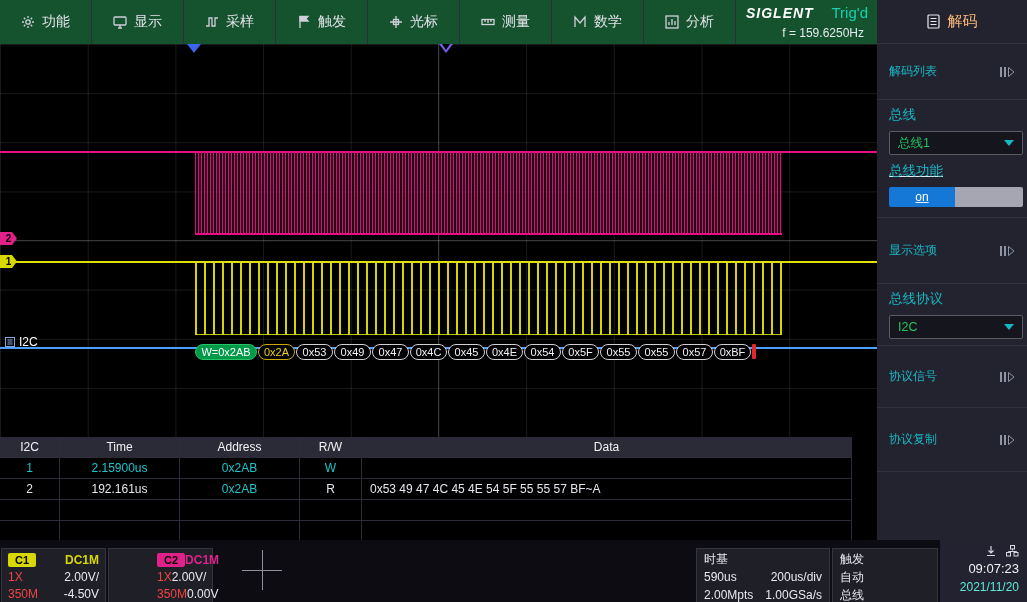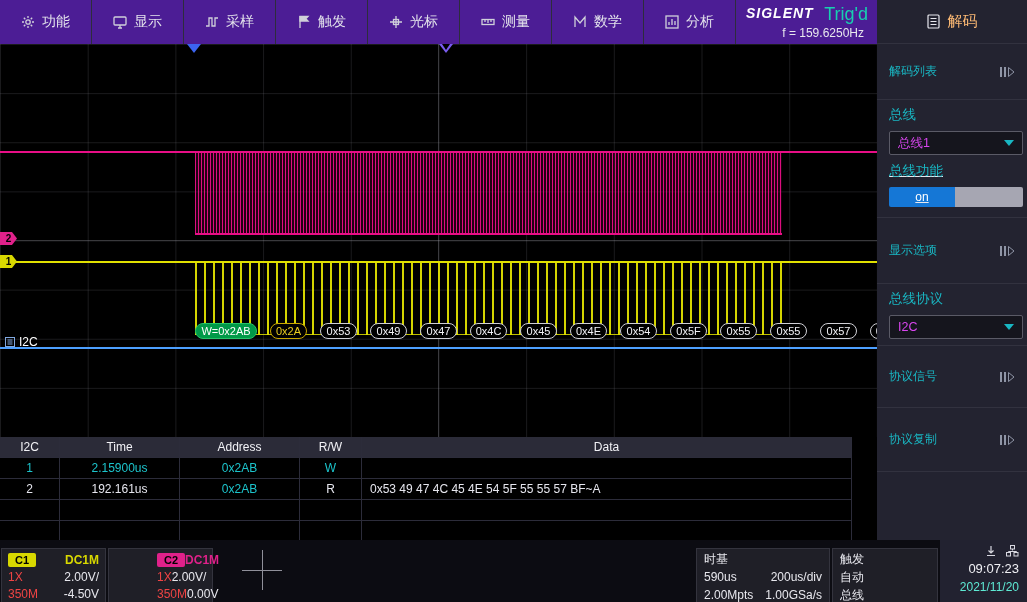--- a/index.html
+++ b/index.html
@@ -1,27 +1,27 @@
 <!DOCTYPE html>
 <html><head>
 <meta charset="utf-8">
 <style>
   * { margin:0; padding:0; box-sizing:border-box; }
   html,body { background:#000; }
   #screen { position:relative; width:1027px; height:602px; background:#000; overflow:hidden;
     font-family:"Liberation Sans","DejaVu Sans",sans-serif; color:#e8e8ee; }
 
   
-  #topbar { position:absolute; left:0; top:0; width:877px; height:44px; background:#4c1d95; display:flex; }
+  #topbar { position:absolute; left:0; top:0; width:877px; height:44px; background:#14532d; display:flex; }
   .menu-item { width:92px; display:flex; align-items:center; justify-content:center; gap:7px;
     border-right:1px solid #2d2d3c; font-size:14px; color:#e4e4ec; }
   #brand-zone { flex:1; position:relative; }
   #brand { position:absolute; left:10px; top:5px; font-size:14px; font-weight:bold; font-style:italic;
     letter-spacing:1px; color:#fff; }
-  #trig-status { position:absolute; right:9px; top:4px; font-size:18px; color:#18d0b0; }
+  #trig-status { position:absolute; right:9px; top:4px; font-size:15px; color:#18d0b0; }
   #trig-freq { position:absolute; right:13px; bottom:4px; font-size:12px; color:#e8e8ee; }
 
   
   #wave { position:absolute; left:0; top:44px; width:877px; height:393px; background:#000;
     background-image:
       linear-gradient(to right, rgba(130,130,140,.20) 1px, transparent 1px),
       linear-gradient(to bottom, rgba(130,130,140,.20) 1px, transparent 1px);
     background-size:87.7px 49.125px; }
   .center-v { position:absolute; left:438px; top:0; width:1px; height:393px; background:rgba(160,160,170,.30); }
   .center-h { position:absolute; left:0; top:196px; width:877px; height:1px; background:rgba(160,160,170,.30); }
@@ -29,21 +29,21 @@
   .c2-line { position:absolute; left:0; top:107px; width:877px; height:2px; background:#e80e86; }
   .c2-burst { position:absolute; left:195px; top:109px; width:587px; height:82px;
     background:repeating-linear-gradient(90deg, rgba(232,14,134,.95) 0 1px, rgba(90,0,50,.35) 1px 3px);
     border-bottom:2px solid #e80e86; }
   .c1-line { position:absolute; left:0; top:217px; width:877px; height:2px; background:#e0e000; }
   .c1-burst { position:absolute; left:195px; top:219px; width:587px; height:72px;
     background:repeating-linear-gradient(90deg, rgba(224,224,0,.95) 0 2px, transparent 2px 9px);
     border-bottom:1px solid rgba(224,224,0,.85); }
   .bus-line { position:absolute; left:0; top:303px; width:877px; height:2px; background:#4da0ff; }
 
-  .frames { position:absolute; left:195px; top:279px; height:17px; display:flex; gap:13px; align-items:flex-start; }
+  .frames { position:absolute; left:195px; top:299px; height:17px; display:flex; gap:1px; align-items:center; }
   .frame { height:16px; min-width:37px; padding:0 3px; border-radius:8px; background:#000;
     display:flex; align-items:center; justify-content:center; font-size:11px; white-space:nowrap; }
   .frame.addrw { background:#009948; border:1px solid #24c468; color:#fff; min-width:62px; }
   .frame.addr  { border:1px solid #caa800; color:#eace20; }
   .frame.data  { border:1px solid #d0d0d6; color:#f2f2f6; }
   .stop-mark { width:4px; height:15px; background:#e02828; border-radius:1px; }
 
   .ch-tag { position:absolute; left:0; width:17px; height:13px; font-size:10px; font-weight:bold; color:#000;
     display:flex; align-items:center; justify-content:center;
     clip-path:polygon(0 0, 12px 0, 17px 50%, 12px 100%, 0 100%); }
@@ -100,21 +100,21 @@
 
   
   #sidebar { position:absolute; left:877px; top:0; width:150px; height:540px; background:#232330; }
   #sb-title { height:44px; display:flex; align-items:center; justify-content:center; gap:8px;
     font-size:15px; color:#fdba74; border-bottom:1px solid #32323f; }
   .sb-item { display:flex; align-items:center; justify-content:space-between; padding:0 12px;
     border-bottom:1px solid #32323f; color:#19b6c2; font-size:12px; }
   .sb-section { padding:6px 8px 0 12px; }
   .sb-label { color:#19b6c2; font-size:13.5px; margin-bottom:7px; }
   .sb-select { width:134px; height:24px; background:#15151d; border:1px solid #5a5a66; border-radius:2px;
-    display:flex; align-items:center; justify-content:space-between; padding:0 8px; color:#d946ef; font-size:12.5px; }
+    display:flex; align-items:center; justify-content:space-between; padding:0 8px; color:#22c55e; font-size:12.5px; }
   .chev { width:0; height:0; border-left:5px solid transparent; border-right:5px solid transparent;
     border-top:6px solid #19b6c2; }
   .toggle { width:134px; height:20px; display:flex; border-radius:2px; overflow:hidden; }
   .toggle-on { width:66px; background:#1577d6; color:#fff; font-size:12px;
     display:flex; align-items:center; justify-content:center; }
   .toggle-off { flex:1; background:#a6a6b2; }
   #sb-decode-list { height:56px; }
   #sb-bus-section { height:56px; border-bottom:none; }
   #sb-busfunc-section { height:62px; border-bottom:1px solid #32323f;text-decoration:underline; }
   #sb-display-options { height:66px; }

